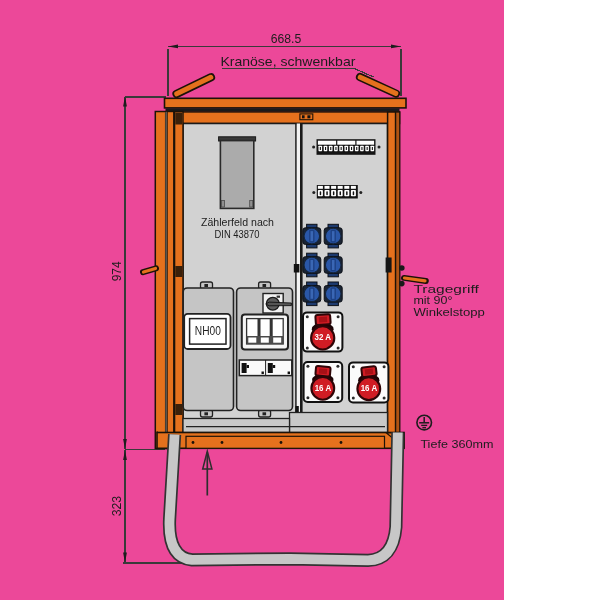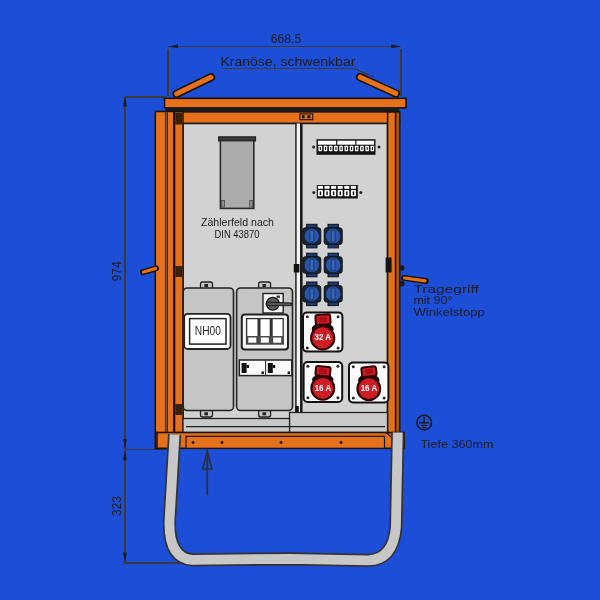--- a/index.html
+++ b/index.html
@@ -1,16 +1,16 @@
 <!DOCTYPE html>
 <html><head>
 <meta charset="utf-8">
 <style>
   html,body{margin:0;padding:0;background:#ffffff;}
-  #canvas{position:relative;width:600px;height:600px;background:#1d4ed8;overflow:hidden;
+  #canvas{position:relative;width:504px;height:600px;background:#ec4899;overflow:hidden;
           font-family:"Liberation Sans", sans-serif;}
   svg text{font-family:"Liberation Sans", sans-serif;}
 </style>
 </head>
 <body>
 <div id="canvas">
 <svg width="600" height="600" viewBox="0 0 600 600">
 
 <g stroke="#3a3a3a" stroke-width="1.3" fill="none" shape-rendering="crispEdges">
   <line x1="168" y1="46.4" x2="401" y2="46.4"></line>

